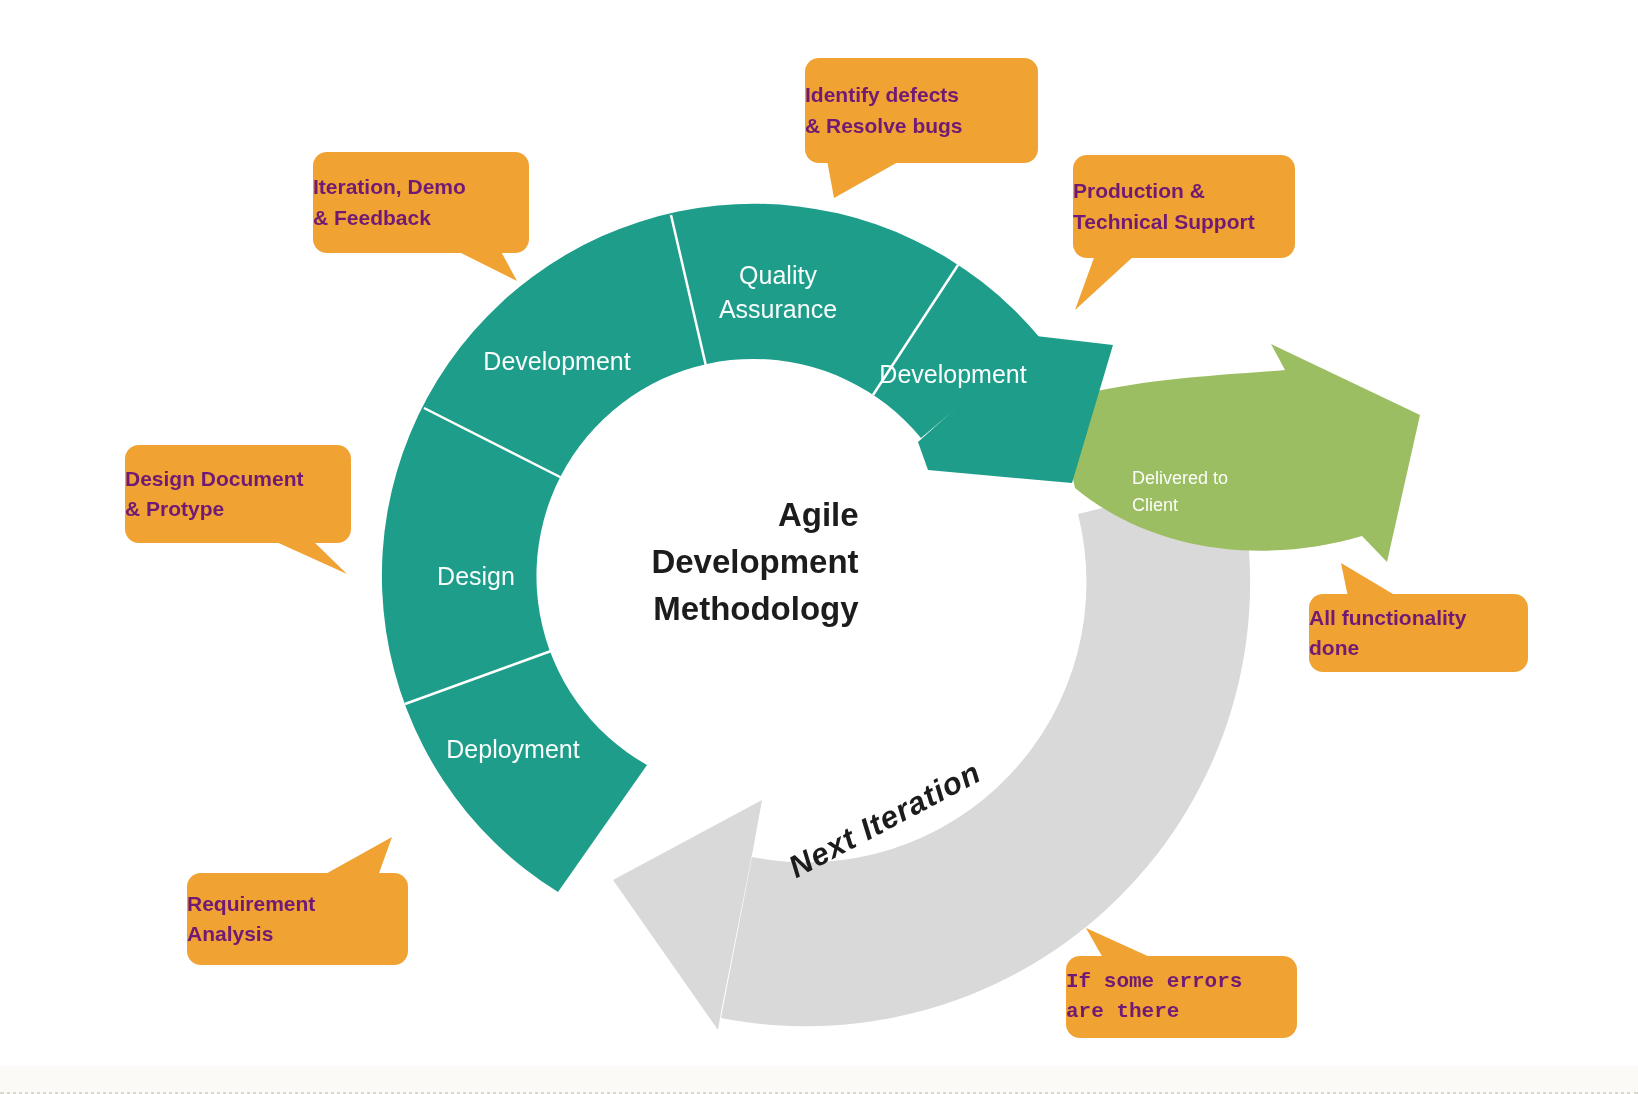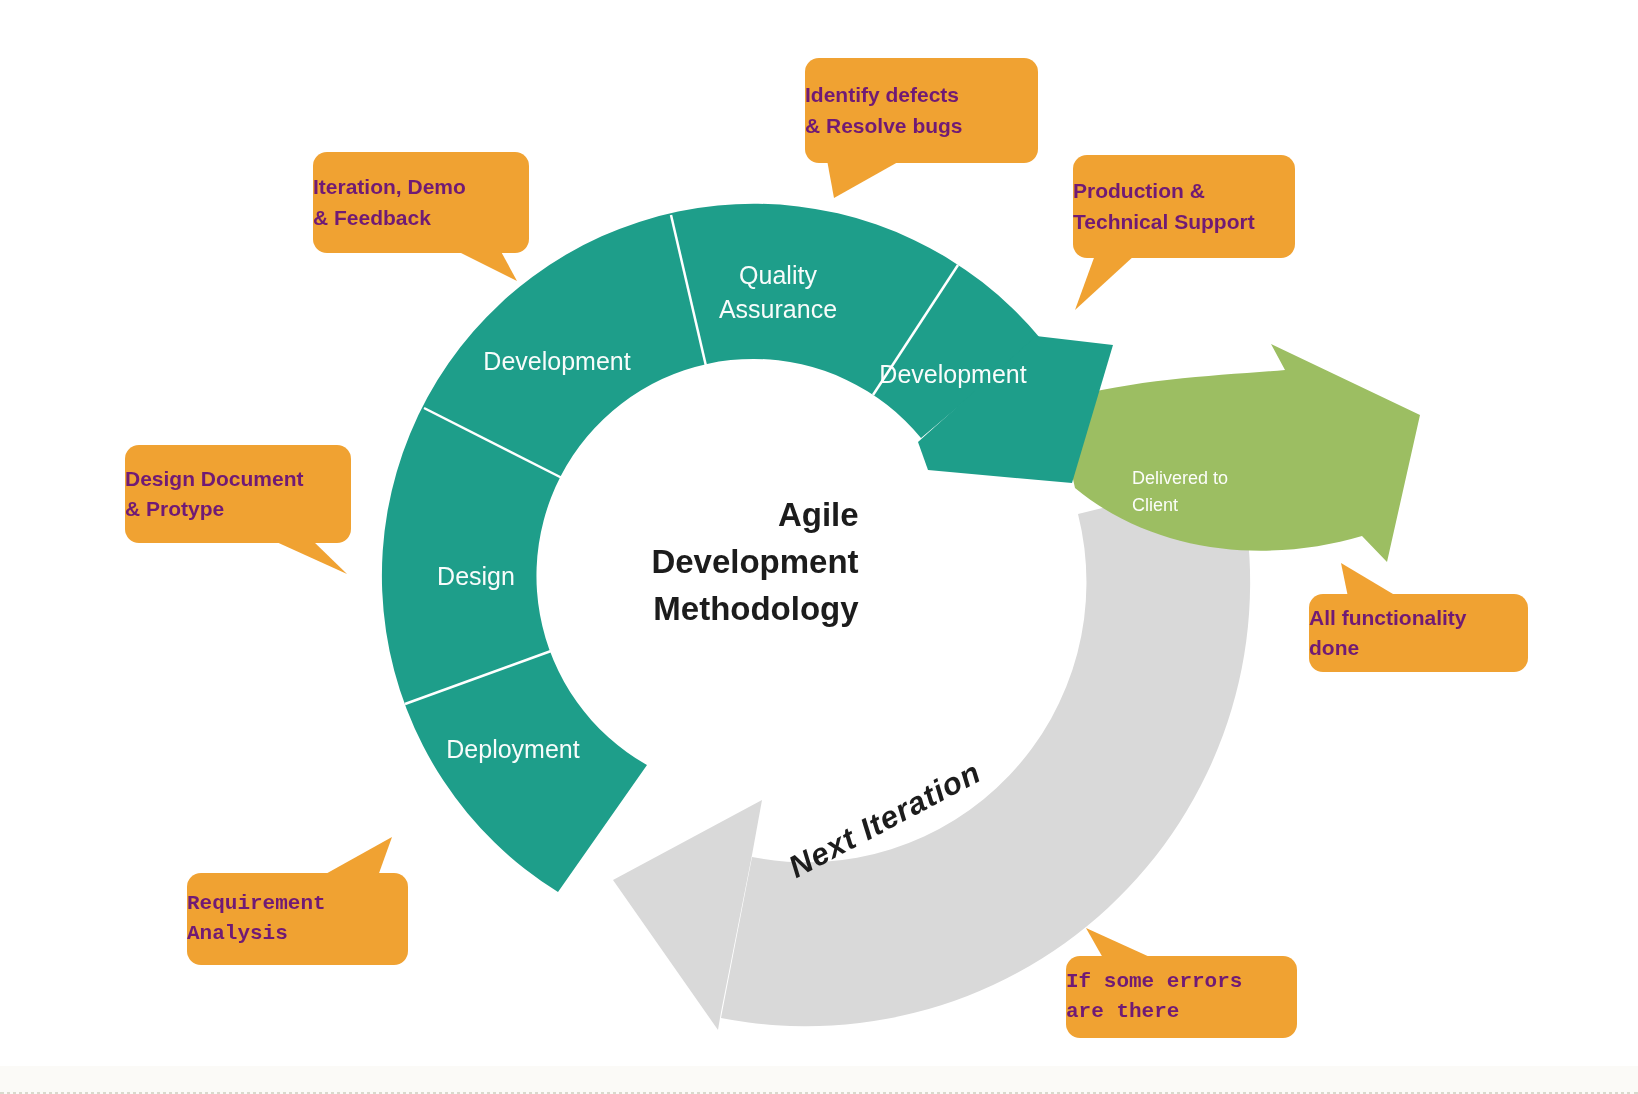--- a/index.html
+++ b/index.html
@@ -103,21 +103,21 @@
     <div>&amp; Resolve bugs</div>
   </div>
   <div class="callout" style="left:1073px;top:155px;width:222px;height:103px;">
     <div>Production &amp;</div>
     <div>Technical Support</div>
   </div>
   <div class="callout" style="left:125px;top:445px;width:226px;height:98px;">
     <div>Design Document</div>
     <div>&amp; Protype</div>
   </div>
-  <div class="callout" style="left:187px;top:873px;width:221px;height:92px;font-family:Liberation Mono, monospace;">
+  <div class="callout" style="left:187px;top:873px;width:221px;height:92px;">
     <div>Requirement</div>
     <div>Analysis</div>
   </div>
   <div class="callout" style="left:1309px;top:594px;width:219px;height:78px;">
     <div>All functionality</div>
     <div>done</div>
   </div>
   <div class="callout" style="left:1066px;top:956px;width:231px;height:82px;font-family:Liberation Mono, monospace;">
     <div>If some errors</div>
     <div>are there</div>

